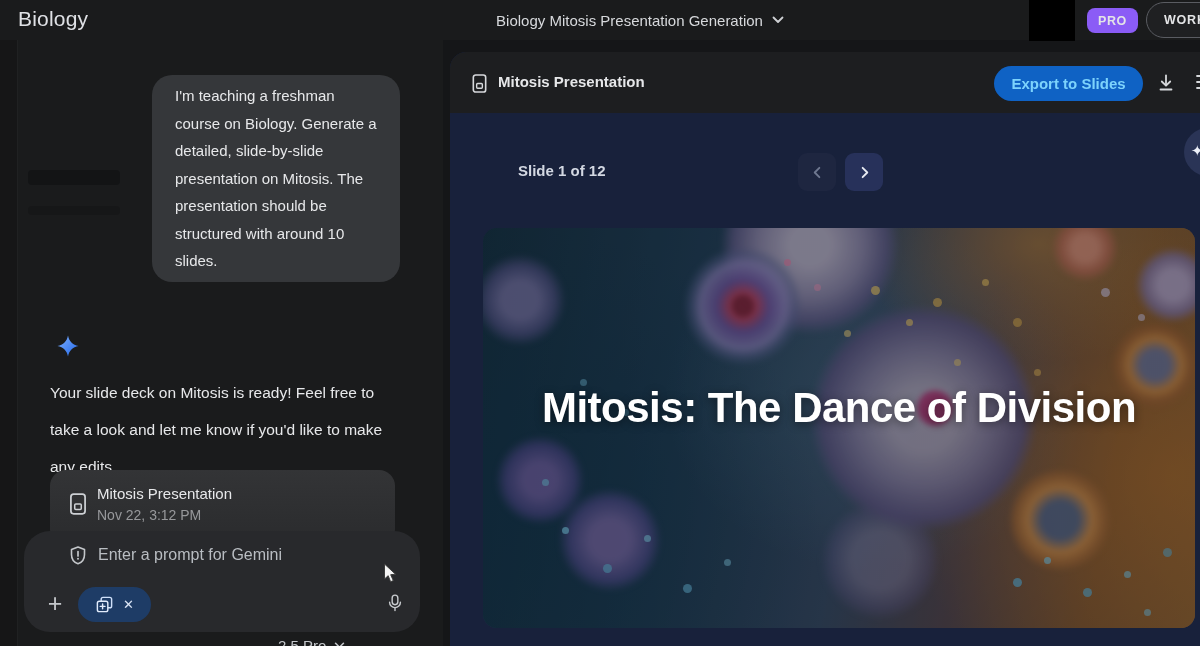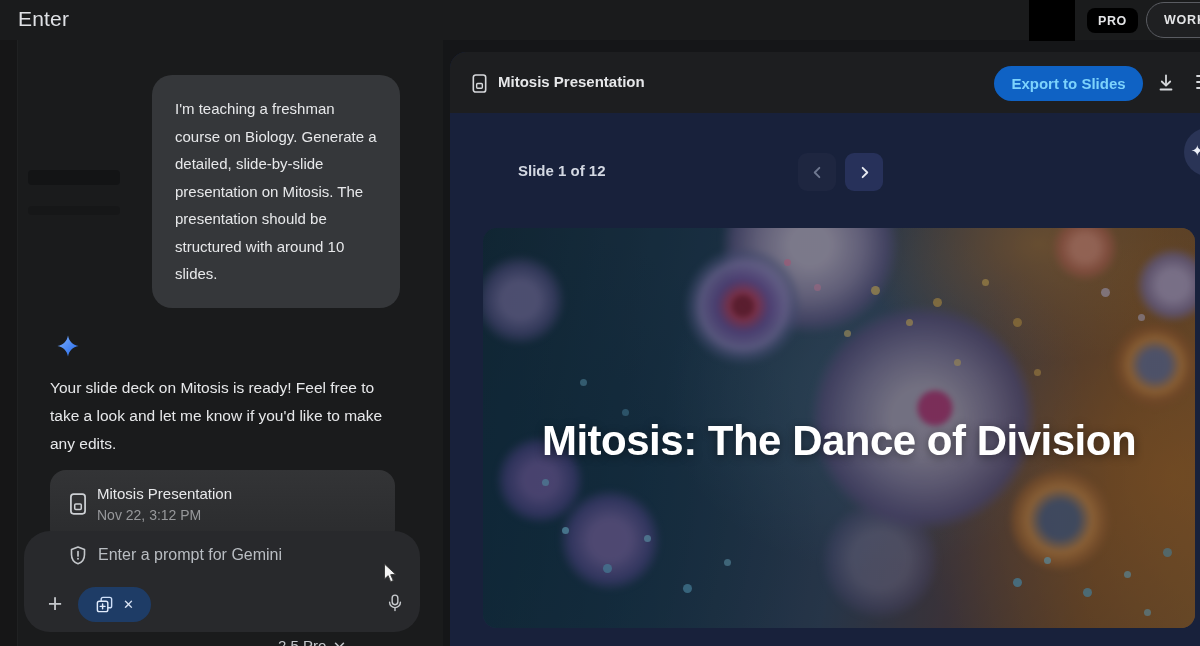--- a/index.html
+++ b/index.html
@@ -6,36 +6,36 @@
   html,body { width:1200px; height:646px; overflow:hidden; background:#1a1b1c;
               font-family:"Liberation Sans", sans-serif; position:relative; }
   .abs { position:absolute; }
 
   
   .topbar { left:0; top:0; width:1200px; height:40px; background:#1a1b1c; z-index:40; }
   .logo { left:18px; top:7px; font-size:21px; font-weight:500; color:#dfe1e5; letter-spacing:.2px; }
   .conv-title { left:400px; top:0; width:480px; height:40px; display:flex; align-items:center;
                 justify-content:center; gap:9px; color:#d7d9dc; font-size:15px; font-weight:500; cursor:pointer; }
   .redaction { left:1029px; top:0; width:46px; height:41px; background:#000; }
-  .pro-badge { left:1087px; top:8px; height:25px; padding:0 11px; background:#000000; border-radius:8px;
+  .pro-badge { left:1087px; top:8px; height:25px; padding:0 11px; background:#8b5cf6; border-radius:8px;
                color:#e3e4e6; font-size:12.5px; font-weight:700; display:flex; align-items:center; letter-spacing:.6px; }
   .work-pill { left:1146px; top:2px; width:130px; height:36px; border:1px solid #5a5c62; border-radius:19px;
                color:#e3e4e6; font-size:12.5px; font-weight:700; letter-spacing:.8px;
                display:flex; align-items:center; padding-left:17px; background:#1f2022; }
 
   
   .side-strip { left:0; top:40px; width:18px; height:606px; background:#161617; border-right:1px solid #202122; }
   .faint-item { left:28px; top:170px; width:92px; height:15px; background:#121314; border-radius:4px; opacity:.8; }
   .faint-item2 { left:28px; top:206px; width:92px; height:9px; background:#151617; border-radius:4px; opacity:.7; }
 
-  .user-bubble { left:152px; top:75px; background:#35373a; border-radius:20px; padding:20px 23px;
+  .user-bubble { left:152px; top:75px; background:#35373a; border-radius:20px; padding:7px 23px;
                  color:#e7e8ea; font-size:15px; line-height:27.5px; white-space:pre-line; }
 
   .gem-sparkle { left:56px; top:334px; width:24px; height:24px; }
-  .assistant-text { left:50px; top:374px; width:370px; color:#e7e8ea; font-size:15.5px; line-height:28px; white-space:pre-line; }
+  .assistant-text { left:50px; top:374px; width:370px; color:#e7e8ea; font-size:15.5px; line-height:37px; white-space:pre-line; }
 
   .artifact-card { left:50px; top:470px; width:345px; height:75px; border-radius:16px;
                    background:linear-gradient(#333436,#2a2b2d); cursor:pointer; z-index:5; }
   .artifact-card .doc-ic { position:absolute; left:17px; top:22px; color:#cdd0d4; }
   .artifact-title { position:absolute; left:47px; top:15px; font-size:15px; font-weight:500; color:#e7e8ea; }
   .artifact-time { position:absolute; left:47px; top:37px; font-size:14px; color:#97989b; }
 
   .prompt-box { left:24px; top:531px; width:396px; height:101px; border-radius:26px; background:#28292c; z-index:10; }
   .shield-ic { position:absolute; left:44px; top:14px; color:#c3c6ca; }
   .prompt-placeholder { position:absolute; left:74px; top:15px; font-size:16px; color:#b9bdc2; }
@@ -107,31 +107,39 @@
       162px 308px 0 1px rgba(140,220,245,.7), 60px 252px 0 1px rgba(127,212,240,.65),
       202px 358px 0 2px rgba(110,198,232,.7), 242px 332px 0 1px rgba(140,220,245,.6),
       98px 152px 0 1px rgba(127,212,240,.55), 140px 182px 0 1px rgba(110,198,232,.5),
       532px 352px 0 2px rgba(110,198,232,.75), 562px 330px 0 1px rgba(140,220,245,.7),
       602px 362px 0 2px rgba(110,198,232,.7), 642px 344px 0 1px rgba(140,220,245,.65),
       682px 322px 0 2px rgba(110,198,232,.6), 662px 382px 0 1px rgba(140,220,245,.6),
       302px 32px 0 1px rgba(255,140,180,.7), 332px 57px 0 1px rgba(255,160,195,.6),
       620px 62px 0 2px rgba(235,225,255,.65), 656px 87px 0 1px rgba(235,225,255,.6); }
   .slide-overlay { position:absolute; inset:0; background:rgba(8,12,26,.40); }
   .slide-title { position:absolute; left:0; top:156px; width:100%; text-align:center; color:#fff;
-                 font-size:42px; font-weight:700; letter-spacing:-.5px; text-shadow:0 2px 10px rgba(0,0,0,.45);margin-top:33px; }
+                 font-size:42px; font-weight:700; letter-spacing:-.5px; text-shadow:0 2px 10px rgba(0,0,0,.45); }
   .slide-subtitle { position:absolute; left:0; top:226px; width:100%; text-align:center; color:#f2f4f7;
                     font-size:15px; font-weight:600; text-shadow:0 1px 6px rgba(0,0,0,.5); }
 
   svg { display:block; }
 </style>
 </head>
 <body>
 
 <div class="abs topbar">
-  <div class="abs logo">Enter</div>
+  <div class="abs logo">Biology</div>
+  <div class="abs conv-title">
+    <span>Biology Mitosis Presentation Generation</span>
+    <span>
+      <svg width="12" height="8" viewBox="0 0 12 8">
+          <polyline points="1.5,1.5 6,6 10.5,1.5" fill="none" stroke="#cfd1d4" stroke-width="1.8" stroke-linecap="round" stroke-linejoin="round"></polyline>
+        </svg>
+    </span>
+  </div>
   <div class="abs redaction"></div>
   <div class="abs pro-badge">PRO</div>
   <div class="abs work-pill">WORK</div>
 </div>
 
 <div class="abs side-strip"></div>
 <div class="abs faint-item"></div>
 <div class="abs faint-item2"></div>
 
 <div class="abs user-bubble">I'm teaching a freshman

